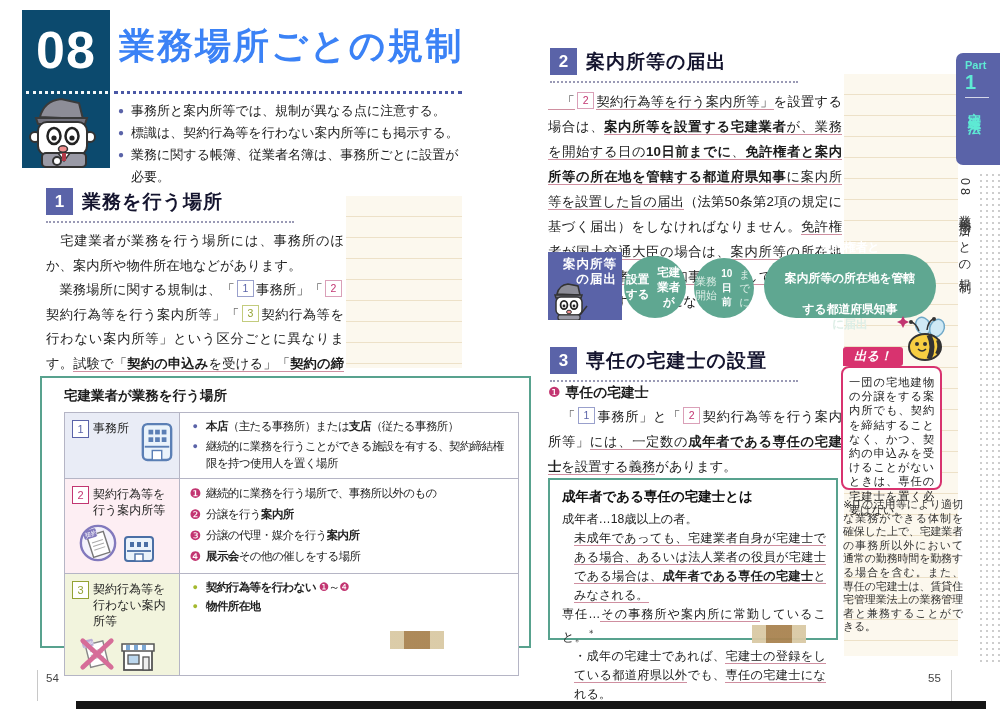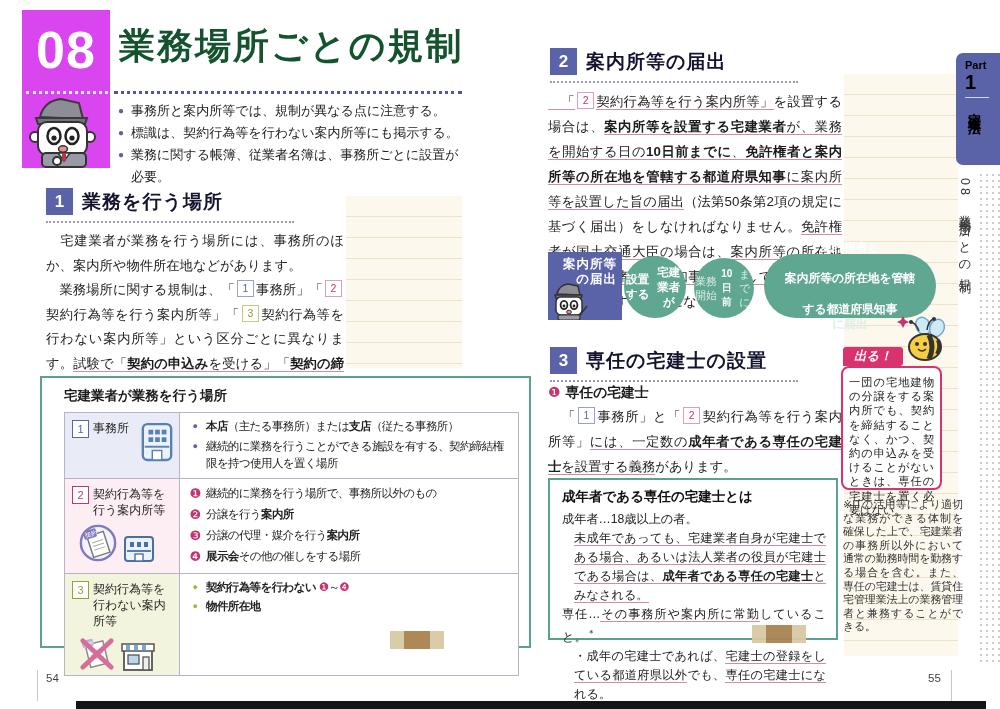--- a/index.html
+++ b/index.html
@@ -1,24 +1,24 @@
 <!DOCTYPE html>
 <html><head>
 <meta charset="utf-8">
 <style>
   html,body{margin:0;padding:0;background:#fff;}
   body{font-family:"Liberation Sans","DejaVu Sans",sans-serif;}
   .canvas{position:relative;width:1000px;height:709px;background:#fff;overflow:hidden;}
   .abs{position:absolute;}
 
   
-  .chapter-box{left:22px;top:10px;width:88px;height:158px;background:#d946ef;}
+  .chapter-box{left:22px;top:10px;width:88px;height:158px;background:#0c4a6e;}
   .chapter-num{font-size:52px;font-weight:bold;color:#fff;text-align:center;line-height:80px;letter-spacing:1px;}
   .mascot{left:26px;top:92px;width:80px;height:76px;}
-  .chapter-title{left:119px;top:22px;font-size:36px;font-weight:bold;color:#14532d;letter-spacing:2px;white-space:nowrap;}
+  .chapter-title{left:119px;top:22px;font-size:36px;font-weight:bold;color:#3b82f6;letter-spacing:2px;white-space:nowrap;}
   .dotline-white{left:26px;top:91px;width:82px;border-top:3px dotted rgba(255,255,255,.95);}
   .dotline-navy{left:114px;top:91px;width:348px;border-top:3px dotted #4a58a5;}
   .intro{left:118px;top:100px;width:346px;}
   .intro-item{display:flex;gap:7px;font-size:13px;color:#222;line-height:22px;}
   .bullet-dot{color:#5a63a8;font-size:10px;line-height:22px;}
 
   
   .sec-h{display:flex;align-items:center;gap:9px;}
   .sec-badge{width:27px;height:27px;background:#5a63a8;color:#fff;font-weight:bold;font-size:17px;text-align:center;line-height:27px;flex:0 0 27px;}
   .sec-title{font-size:19px;font-weight:bold;color:#14142e;letter-spacing:1px;white-space:nowrap;}
@@ -89,21 +89,21 @@
   .gb-line{font-size:12.2px;line-height:19px;color:#222;text-align:justify;}
   .gb-ind{padding-left:12px;}
 
   .deru-label{left:843px;top:347px;width:60px;height:19px;background:#d8336f;color:#fff;font-size:12.5px;font-weight:bold;font-style:italic;text-align:center;line-height:19px;border-radius:3px 3px 3px 0;}
   .deru-box{left:841px;top:366px;width:101px;height:124px;border:2px solid #d8336f;border-radius:8px;background:#fff;padding:7px 6px;box-sizing:border-box;font-size:11.3px;line-height:14.2px;color:#222;text-align:justify;letter-spacing:-0.2px;}
   .bee{left:893px;top:314px;width:58px;height:50px;}
 
   .footnote{left:843px;top:498px;width:120px;font-size:11px;line-height:13.6px;color:#333;text-align:justify;letter-spacing:-0.2px;}
 
   
-  .side-tab{left:956px;top:53px;width:44px;height:112px;background:#5a63a8;border-radius:7px 0 0 7px;color:#000000;box-sizing:border-box;padding:6px 0 0 9px;}
+  .side-tab{left:956px;top:53px;width:44px;height:112px;background:#5a63a8;border-radius:7px 0 0 7px;color:#5eead4;box-sizing:border-box;padding:6px 0 0 9px;}
   .st-part{font-size:11px;font-weight:bold;}
   .st-num{font-size:20px;font-weight:bold;line-height:22px;}
   .st-rule{width:24px;border-top:1px solid rgba(255,255,255,.75);margin:4px 0 4px 0;}
   .st-title{writing-mode:vertical-rl;font-size:13px;font-weight:bold;letter-spacing:3px;height:56px;}
   .ch-vert{left:956px;top:178px;writing-mode:vertical-rl;font-size:12.5px;color:#333;letter-spacing:3px;height:175px;}
   .dots-pattern{left:978px;top:172px;width:22px;height:492px;background-image:radial-gradient(#cdcdcd 1px,transparent 1.2px);background-size:6px 6px;}
 
   
   .edge-rule{width:1px;height:31px;background:#c8c8c8;}
   .pagenum{font-size:11.5px;color:#444;}

